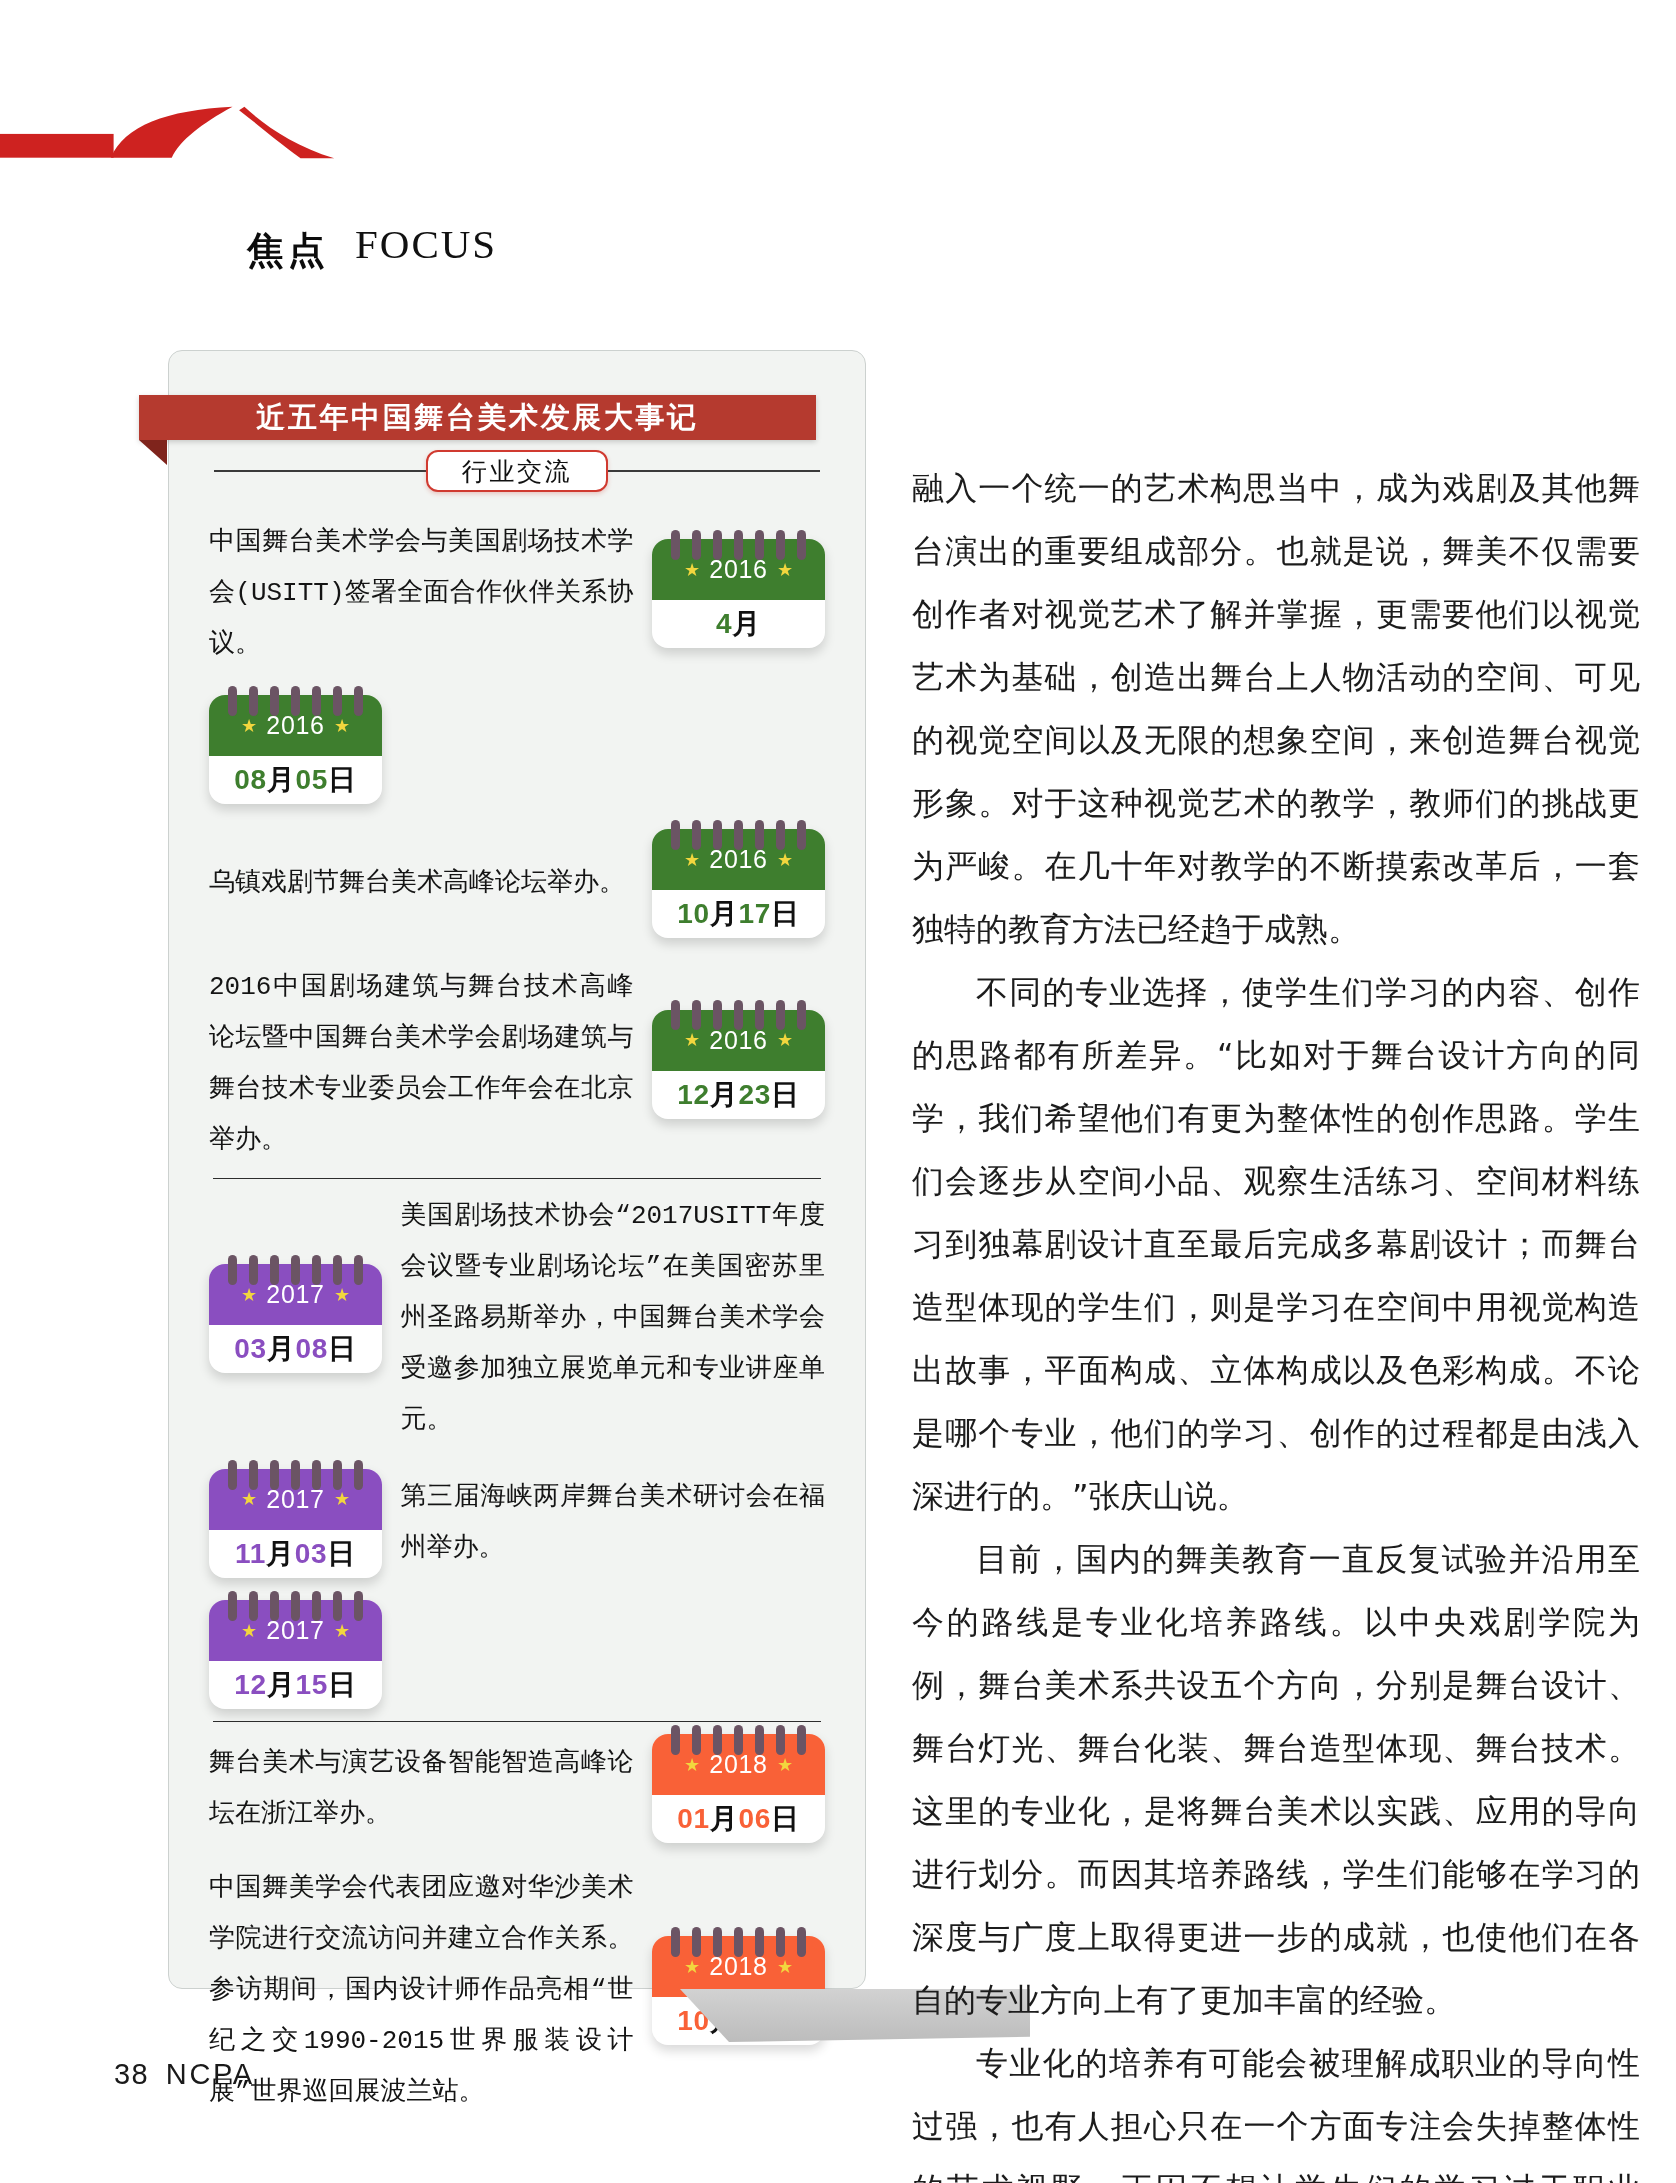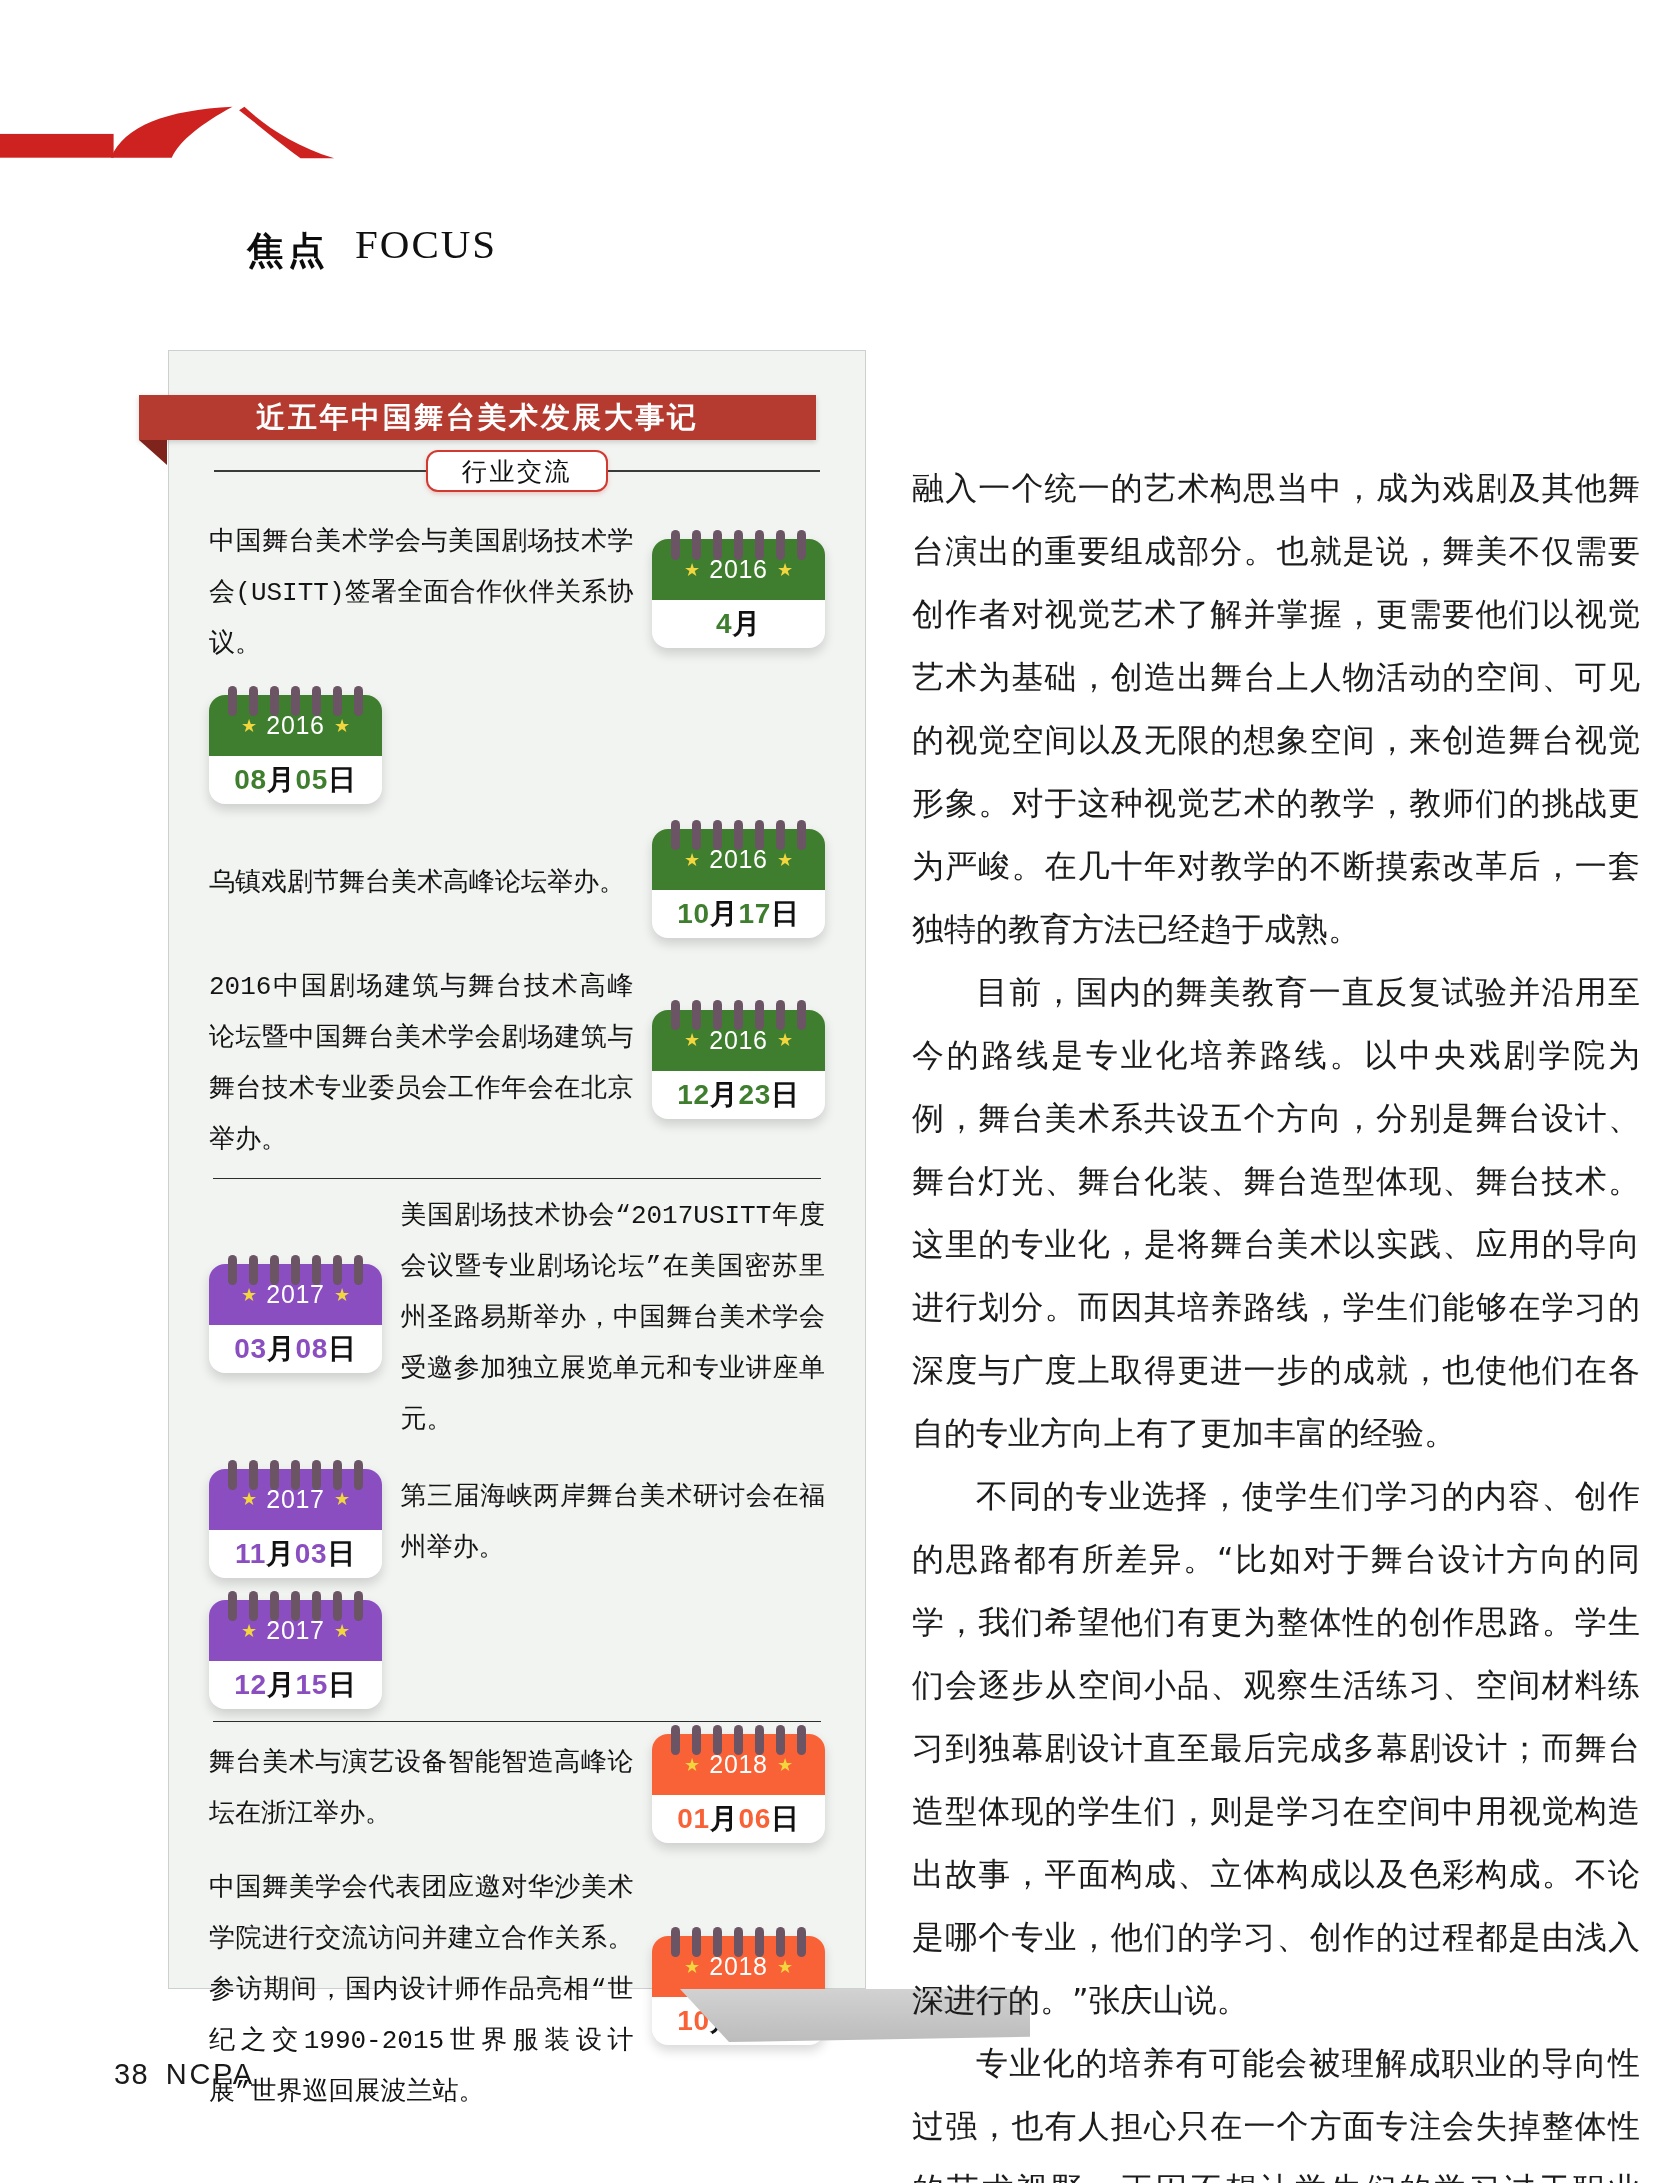--- a/index.html
+++ b/index.html
@@ -22,21 +22,21 @@
     position:absolute;left:355px;top:114px;
     font-size:41px;font-weight:400;color:#111;letter-spacing:2px;
     font-family:"Liberation Serif", serif;
   }
   
   .card{
     position:absolute;left:168px;top:350px;
     width:698px;height:1639px;
     background:#f2f4f2;
     border:1.3px solid #ccd1cf;
-    border-radius:0;
+    border-radius:14px;
     box-sizing:border-box;
   }
   .ribbon{
     position:absolute;left:-30px;top:44px;
     width:677px;height:45px;
     background:#b53a2f;
     color:#ffffff;
     font-size:29px;font-weight:700;letter-spacing:2.6px;
     text-align:center;line-height:45px;
     box-shadow:0 2px 5.3px rgba(0,0,0,.18);
@@ -332,21 +332,21 @@
             <div class="cal-body"><span class="num" style="color: rgb(249, 97, 55);">10</span><span class="num" style="color: rgb(17, 17, 17);">月</span><span class="num" style="color: rgb(249, 97, 55);">26</span><span class="num" style="color: rgb(17, 17, 17);">日</span></div>
           </div>
         </div>
       </div>
   </div>
 </div>
 <div class="card-curl"></div>
 
 <div class="article" id="article">
     <p>融入一个统一的艺术构思当中，成为戏剧及其他舞台演出的重要组成部分。也就是说，舞美不仅需要创作者对视觉艺术了解并掌握，更需要他们以视觉艺术为基础，创造出舞台上人物活动的空间、可见的视觉空间以及无限的想象空间，来创造舞台视觉形象。对于这种视觉艺术的教学，教师们的挑战更为严峻。在几十年对教学的不断摸索改革后，一套独特的教育方法已经趋于成熟。</p>
+    <p class="indent">不同的专业选择，使学生们学习的内容、创作的思路都有所差异。“比如对于舞台设计方向的同学，我们希望他们有更为整体性的创作思路。学生们会逐步从空间小品、观察生活练习、空间材料练习到独幕剧设计直至最后完成多幕剧设计；而舞台造型体现的学生们，则是学习在空间中用视觉构造出故事，平面构成、立体构成以及色彩构成。不论是哪个专业，他们的学习、创作的过程都是由浅入深进行的。”张庆山说。</p>
     <p class="indent">目前，国内的舞美教育一直反复试验并沿用至今的路线是专业化培养路线。以中央戏剧学院为例，舞台美术系共设五个方向，分别是舞台设计、舞台灯光、舞台化装、舞台造型体现、舞台技术。这里的专业化，是将舞台美术以实践、应用的导向进行划分。而因其培养路线，学生们能够在学习的深度与广度上取得更进一步的成就，也使他们在各自的专业方向上有了更加丰富的经验。</p>
-    <p class="indent">不同的专业选择，使学生们学习的内容、创作的思路都有所差异。“比如对于舞台设计方向的同学，我们希望他们有更为整体性的创作思路。学生们会逐步从空间小品、观察生活练习、空间材料练习到独幕剧设计直至最后完成多幕剧设计；而舞台造型体现的学生们，则是学习在空间中用视觉构造出故事，平面构成、立体构成以及色彩构成。不论是哪个专业，他们的学习、创作的过程都是由浅入深进行的。”张庆山说。</p>
     <p class="indent">专业化的培养有可能会被理解成职业的导向性过强，也有人担心只在一个方面专注会失掉整体性的艺术视野。正因不想让学生们的学习过于职业化，各个学校的舞美系均为学生们开设了多样的艺术、戏剧、文学等必修通识课程。比如中国戏曲学院舞美系的理论通识课程，就有美术基础理论、艺术理论、中外美术史、中国戏曲美学、中外舞美史以及导演基础理论等。“我们在视觉艺术的实践层面也有通识</p>
   </div>
 
 <div class="pageno">
   <span>38</span><span class="brand">NCPA</span>
 </div>
 
 
 </body></html>

